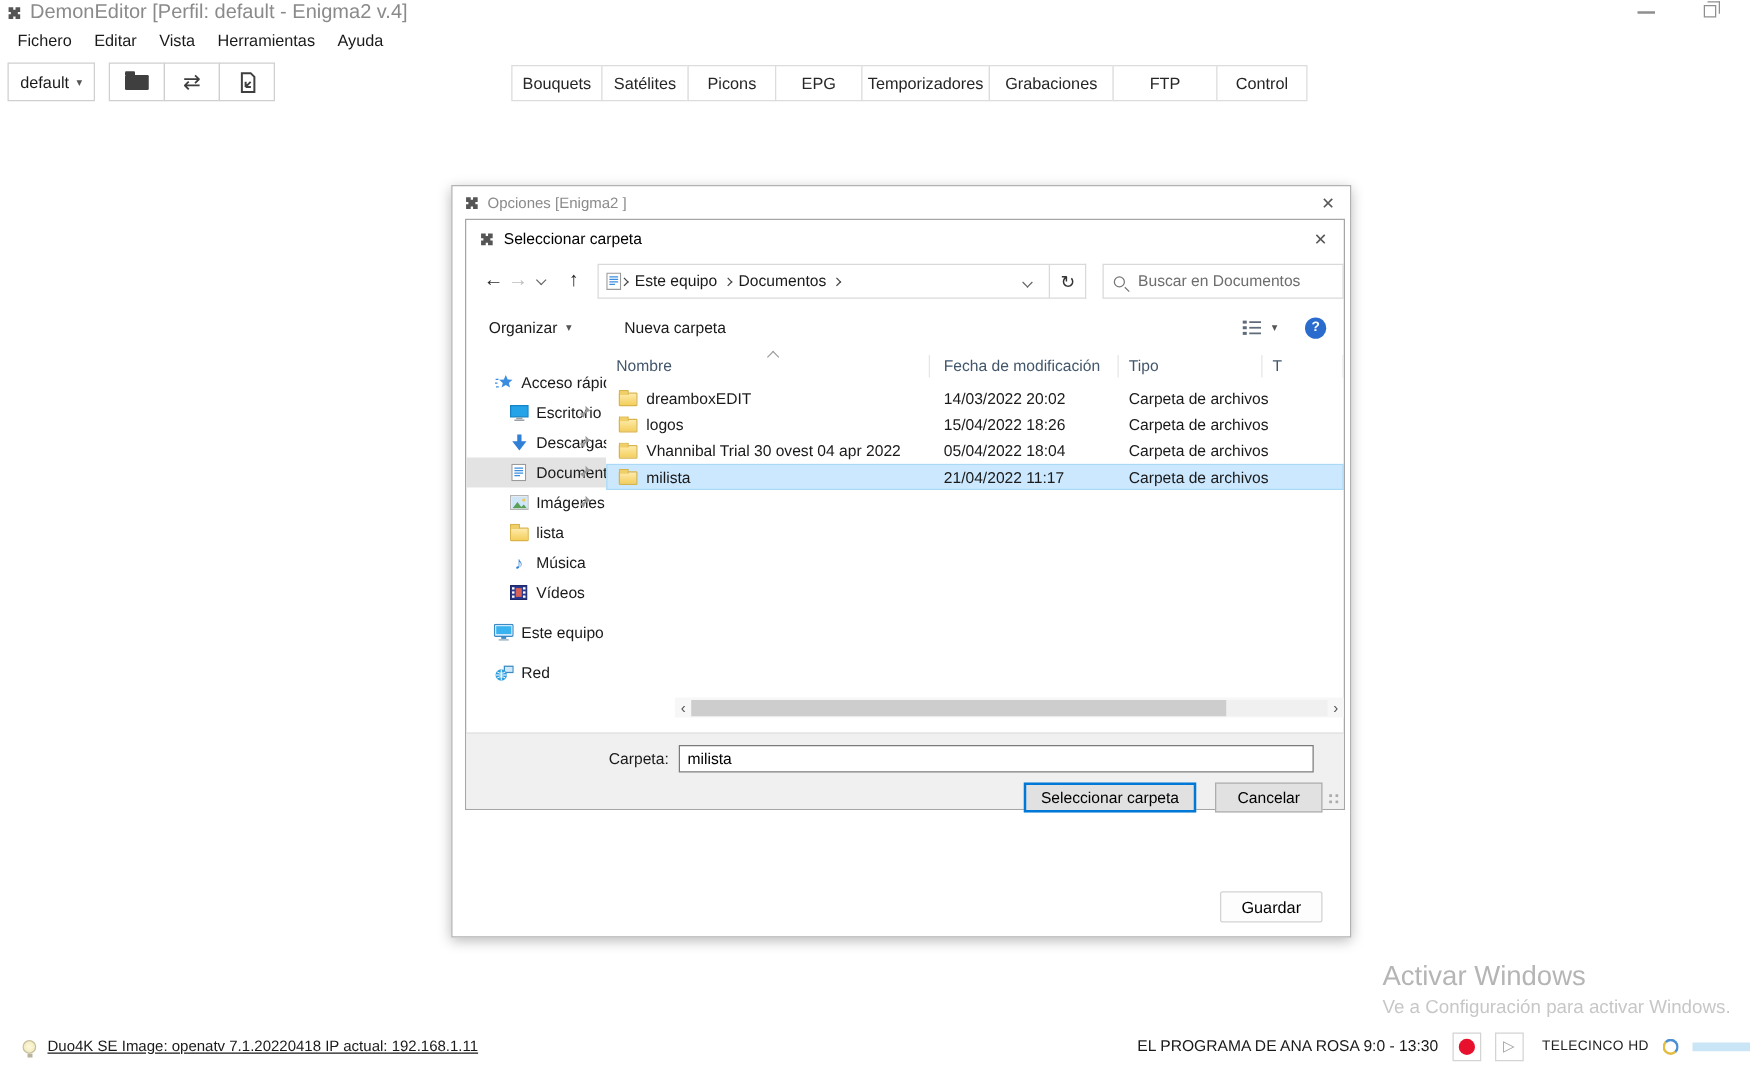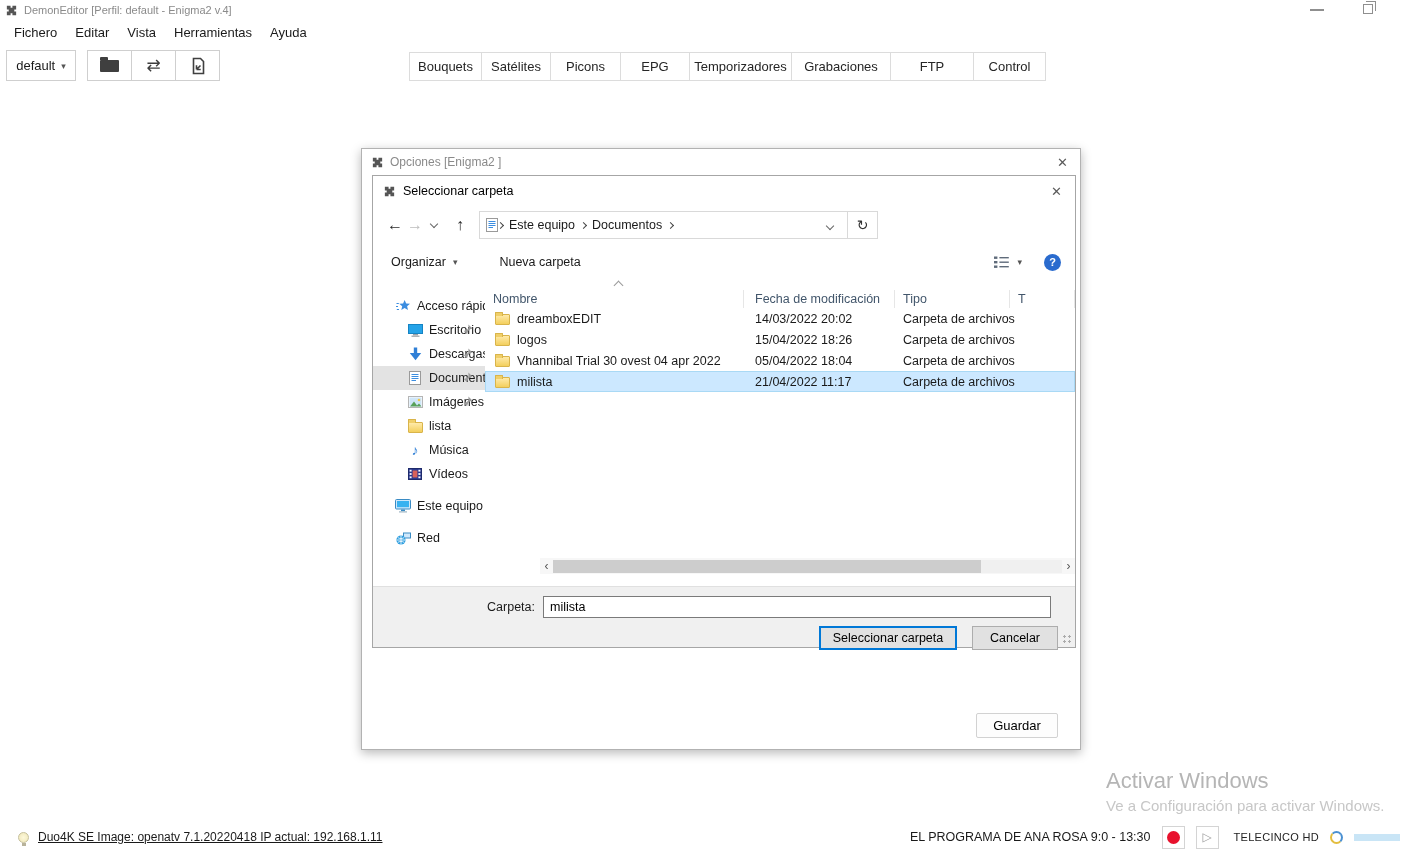--- a/index.html
+++ b/index.html
@@ -3,21 +3,21 @@
 <meta charset="utf-8">
 <style>
   * { box-sizing: border-box; margin: 0; padding: 0; }
   html,body { background:#fff; }
   .screen {
     position:relative; width:1406px; height:852px; background:#fff;
     font-family:"Liberation Sans", sans-serif; color:#1a1a1a; overflow:hidden;
   }
   
   .titlebar { position:absolute; top:0; left:0; right:0; height:20px; display:flex; align-items:center; padding-left:5px; }
-  .title-text { font-size:11px; color:#8a8a8a; margin-left:6px; }
+  .title-text { font-size:16px; color:#8a8a8a; margin-left:6px; }
   .win-min { position:absolute; top:9px; left:1310px; width:14px; height:2px; background:#8f8f8f; cursor:pointer; }
   .win-restore { position:absolute; top:4px; left:1363px; width:10px; height:10px; border:1.5px solid #8f8f8f; cursor:pointer; }
   .win-restore::before { content:""; position:absolute; top:-4px; left:2px; width:9px; height:9px; border:1.5px solid #8f8f8f; border-left:none; border-bottom:none; }
   .menubar { position:absolute; top:20px; left:0; height:24px; display:flex; align-items:center; font-size:13px; padding-left:5px; }
   .menu-item { padding:2px 9px; cursor:default; }
   .toolbar { position:absolute; top:50px; left:6px; display:flex; align-items:center; }
   .tbtn { height:31px; background:#fff; border:1px solid #cfcfcf; display:flex; align-items:center; justify-content:center; font-size:13px; cursor:pointer; }
   .profile-btn { width:70px; gap:6px; margin-right:12px; }
   .caret { font-size:9px; color:#555; }
   .tool-group { display:flex; }
@@ -74,21 +74,21 @@
   .root-item { padding-left:21px; }
   .child-item { padding-left:33px; }
   .side-item .lbl { margin-left:5px; white-space:nowrap; }
   .side-item.selected { background:#e3e3e3; }
   .pin { position:absolute; right:12px; top:6px; }
   .gap8 { height:8px; }
   .music-glyph { color:#2f7fd6; font-size:14px; }
   
   .filelist { flex:1; position:relative; font-size:12.5px; }
   .sort-caret { position:absolute; top:2px; left:130px; width:7px; height:7px; border-left:1.3px solid #9a9a9a; border-top:1.3px solid #9a9a9a; transform:rotate(45deg); }
-  .lheader { display:flex; height:24px; align-items:flex-end; color:#42566b; margin-top:4px; }
+  .lheader { display:flex; height:24px; align-items:flex-start; color:#42566b; margin-top:4px; }
   .hcell { padding-left:8px; border-right:1px solid #e6e6e6; height:18px; line-height:18px; cursor:pointer; white-space:nowrap; overflow:hidden; }
   .hc-name { width:259px; } .hc-date { width:151px; padding-left:11px; } .hc-type { width:115px; } .hc-extra { flex:1; }
   .frow { display:flex; height:21px; align-items:center; cursor:pointer; }
   .fcell { white-space:nowrap; overflow:hidden; }
   .fc-name { width:259px; padding-left:10px; display:flex; align-items:center; gap:7px; }
   .fc-date { width:151px; padding-left:11px; }
   .fc-type { width:180px; padding-left:8px; }
   .frow.selected { background:#cce8ff; box-shadow:inset 0 0 0 1px #a9d9f5; }
   .folder-ico { position:relative; width:15px; height:11px; background:linear-gradient(180deg,#ffeaa9,#f3cf5d); border:1px solid #d9b44a; border-radius:1px; flex:none; margin-top:2px; }
   .folder-ico::before { content:""; position:absolute; top:-3.5px; left:-1px; width:6px; height:3px; background:#f0cf69; border:1px solid #d9b44a; border-bottom:none; border-radius:1px 1px 0 0; }
@@ -221,20 +221,24 @@
             </span>
           <span class="chev right"></span>
           <span class="addr-seg">Este equipo</span>
           <span class="chev right"></span>
           <span class="addr-seg">Documentos</span>
           <span class="chev right"></span>
           <span class="addr-spacer"></span>
           <span class="addr-dd"><span class="chev down"></span></span>
         </div>
         <div class="refreshbox">↻</div>
+        <div class="searchbox">
+          <span class="mag"></span>
+          <input placeholder="Buscar en Documentos" style="">
+        </div>
       </div>
 
       <div class="cmdbar">
         <span class="cmd-item">
           <span>Organizar</span>
           <span class="caret">▾</span>
         </span>
         <span class="cmd-item cmd-newfolder">Nueva carpeta</span>
         <span class="cmd-spacer"></span>
         <span class="view-dd">

